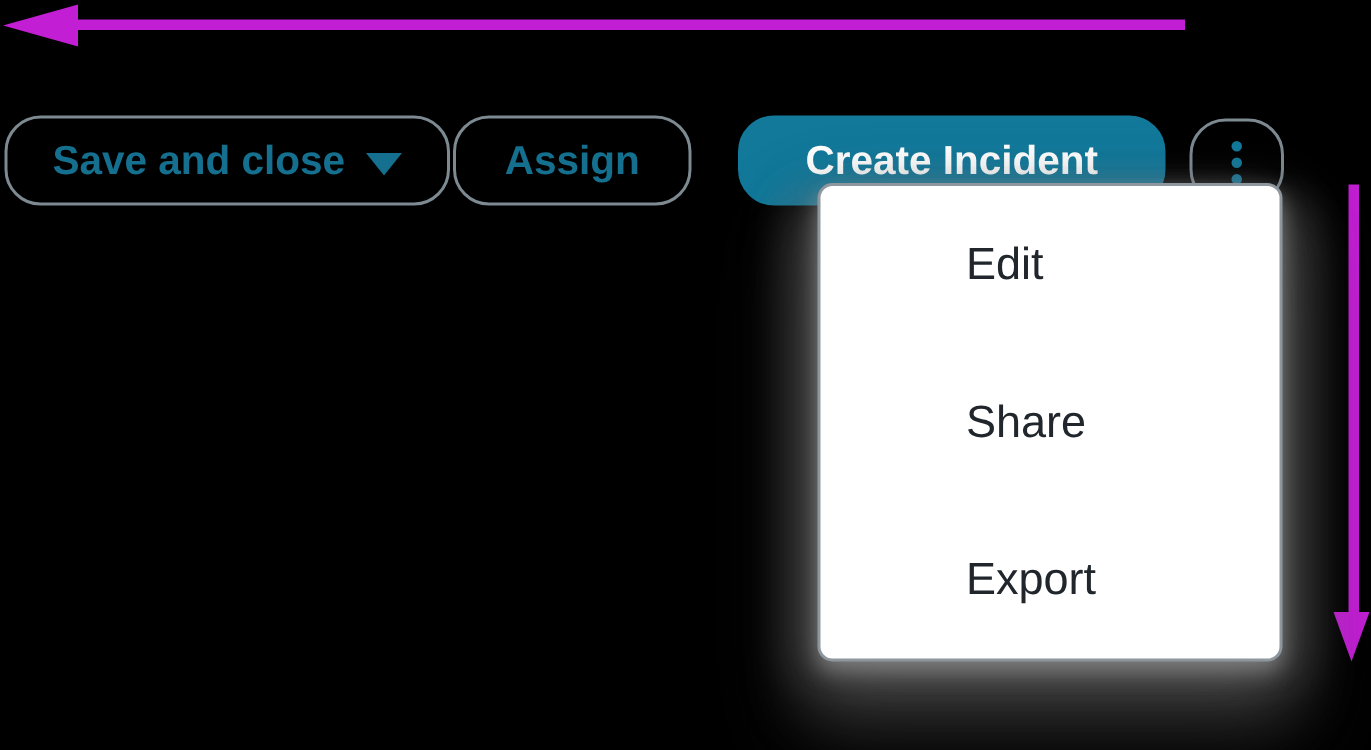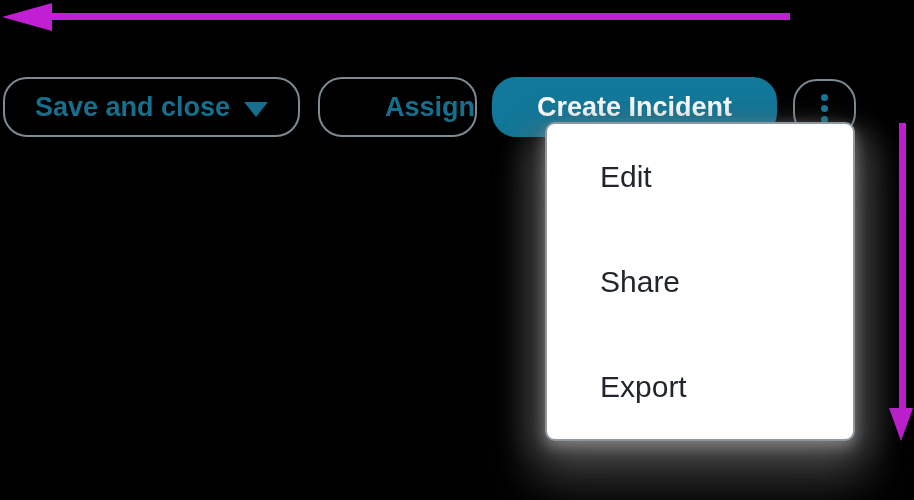--- a/index.html
+++ b/index.html
@@ -35,21 +35,21 @@
     background: transparent;
     color: var(--teal_text);
     font-size: 27px; font-weight: 700;
     display: flex; align-items: center; justify-content: center;
     gap: 14px;
     cursor: pointer;
     font-family: inherit;
     margin-top: 19px;
   }
   .btn-save { left: 3px; width: 297px; }
-  .btn-assign { left: 318px; width: 159px; justify-content: flex-end; }
+  .btn-assign { left: 302px; width: 159px; }
   .btn-create {
     left: 492px; width: 285px;
     background: var(--teal_fill);
     border-color: var(--teal_fill);
     color: var(--button_text_light);
   }
   .btn-kebab { left: 793px; top: 60px; width: 63px; height: 58px;
     flex-direction: column; gap: 4px; }
 
   .caret {
@@ -72,20 +72,21 @@
     background: var(--menu_bg);
     border: 2px solid var(--menu_border);
     border-radius: 10px;
     display: flex; flex-direction: column;
     box-shadow:
       0 6px 14px rgba(170,170,170,0.55),
       0 22px 38px 12px rgba(115,115,115,0.40),
       0 40px 60px 18px rgba(80,80,80,0.25),
       -18px 10px 30px rgba(110,110,110,0.30),
       18px 10px 30px rgba(110,110,110,0.30);
+    padding-left: 44px;
   }
   .menu-item {
     flex: 1;
     display: flex; align-items: center;
     padding-left: 53px;
     font-size: 30px; font-weight: 400;
     color: var(--menu_text);
     cursor: pointer;
   }
 </style>

